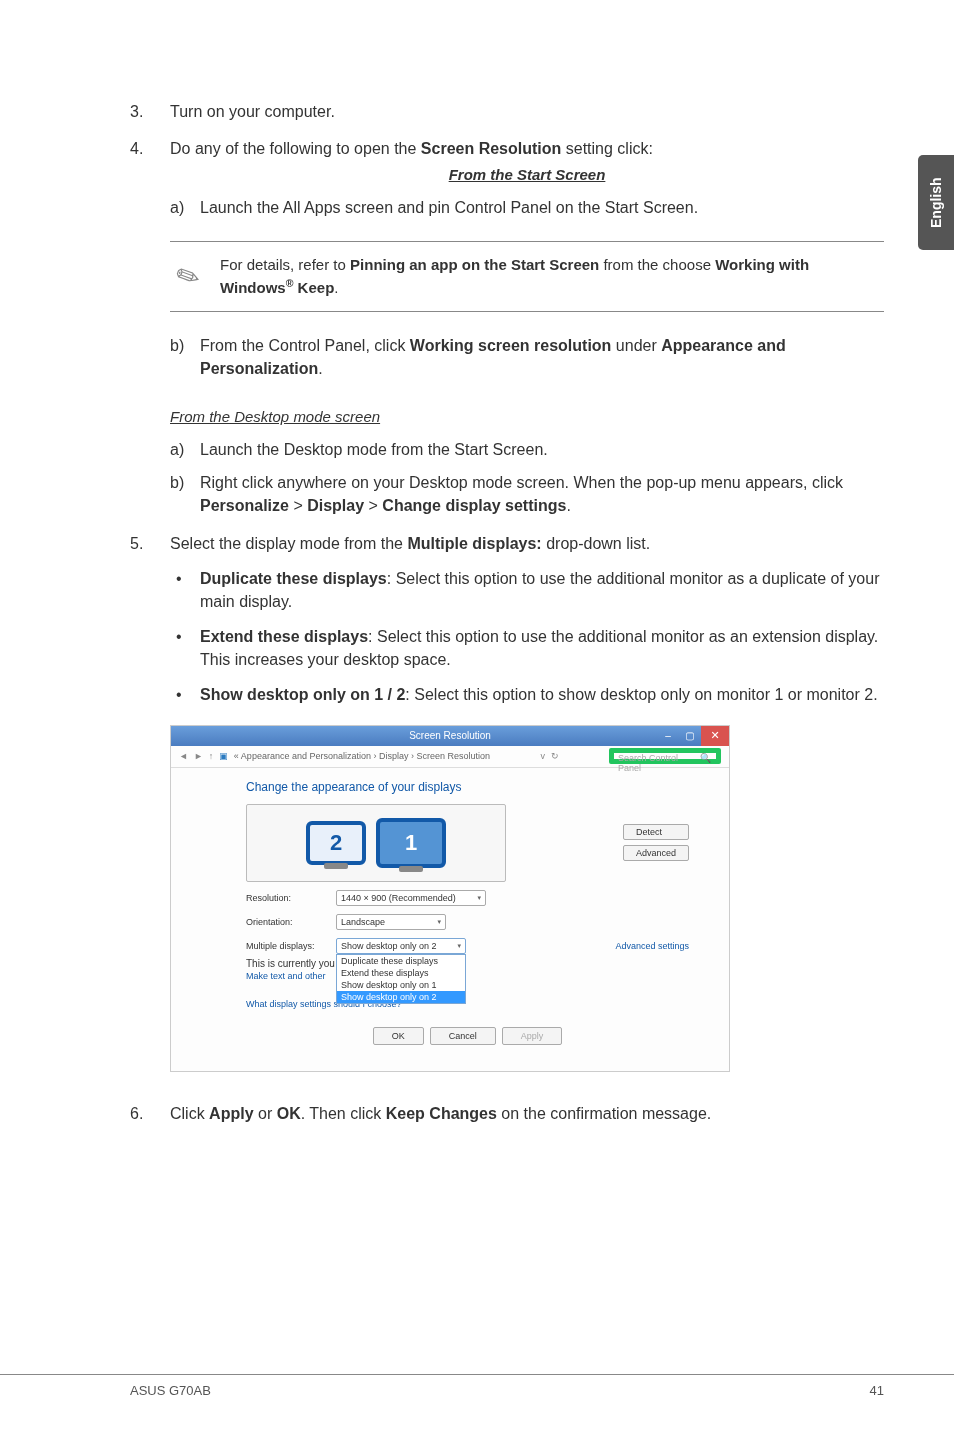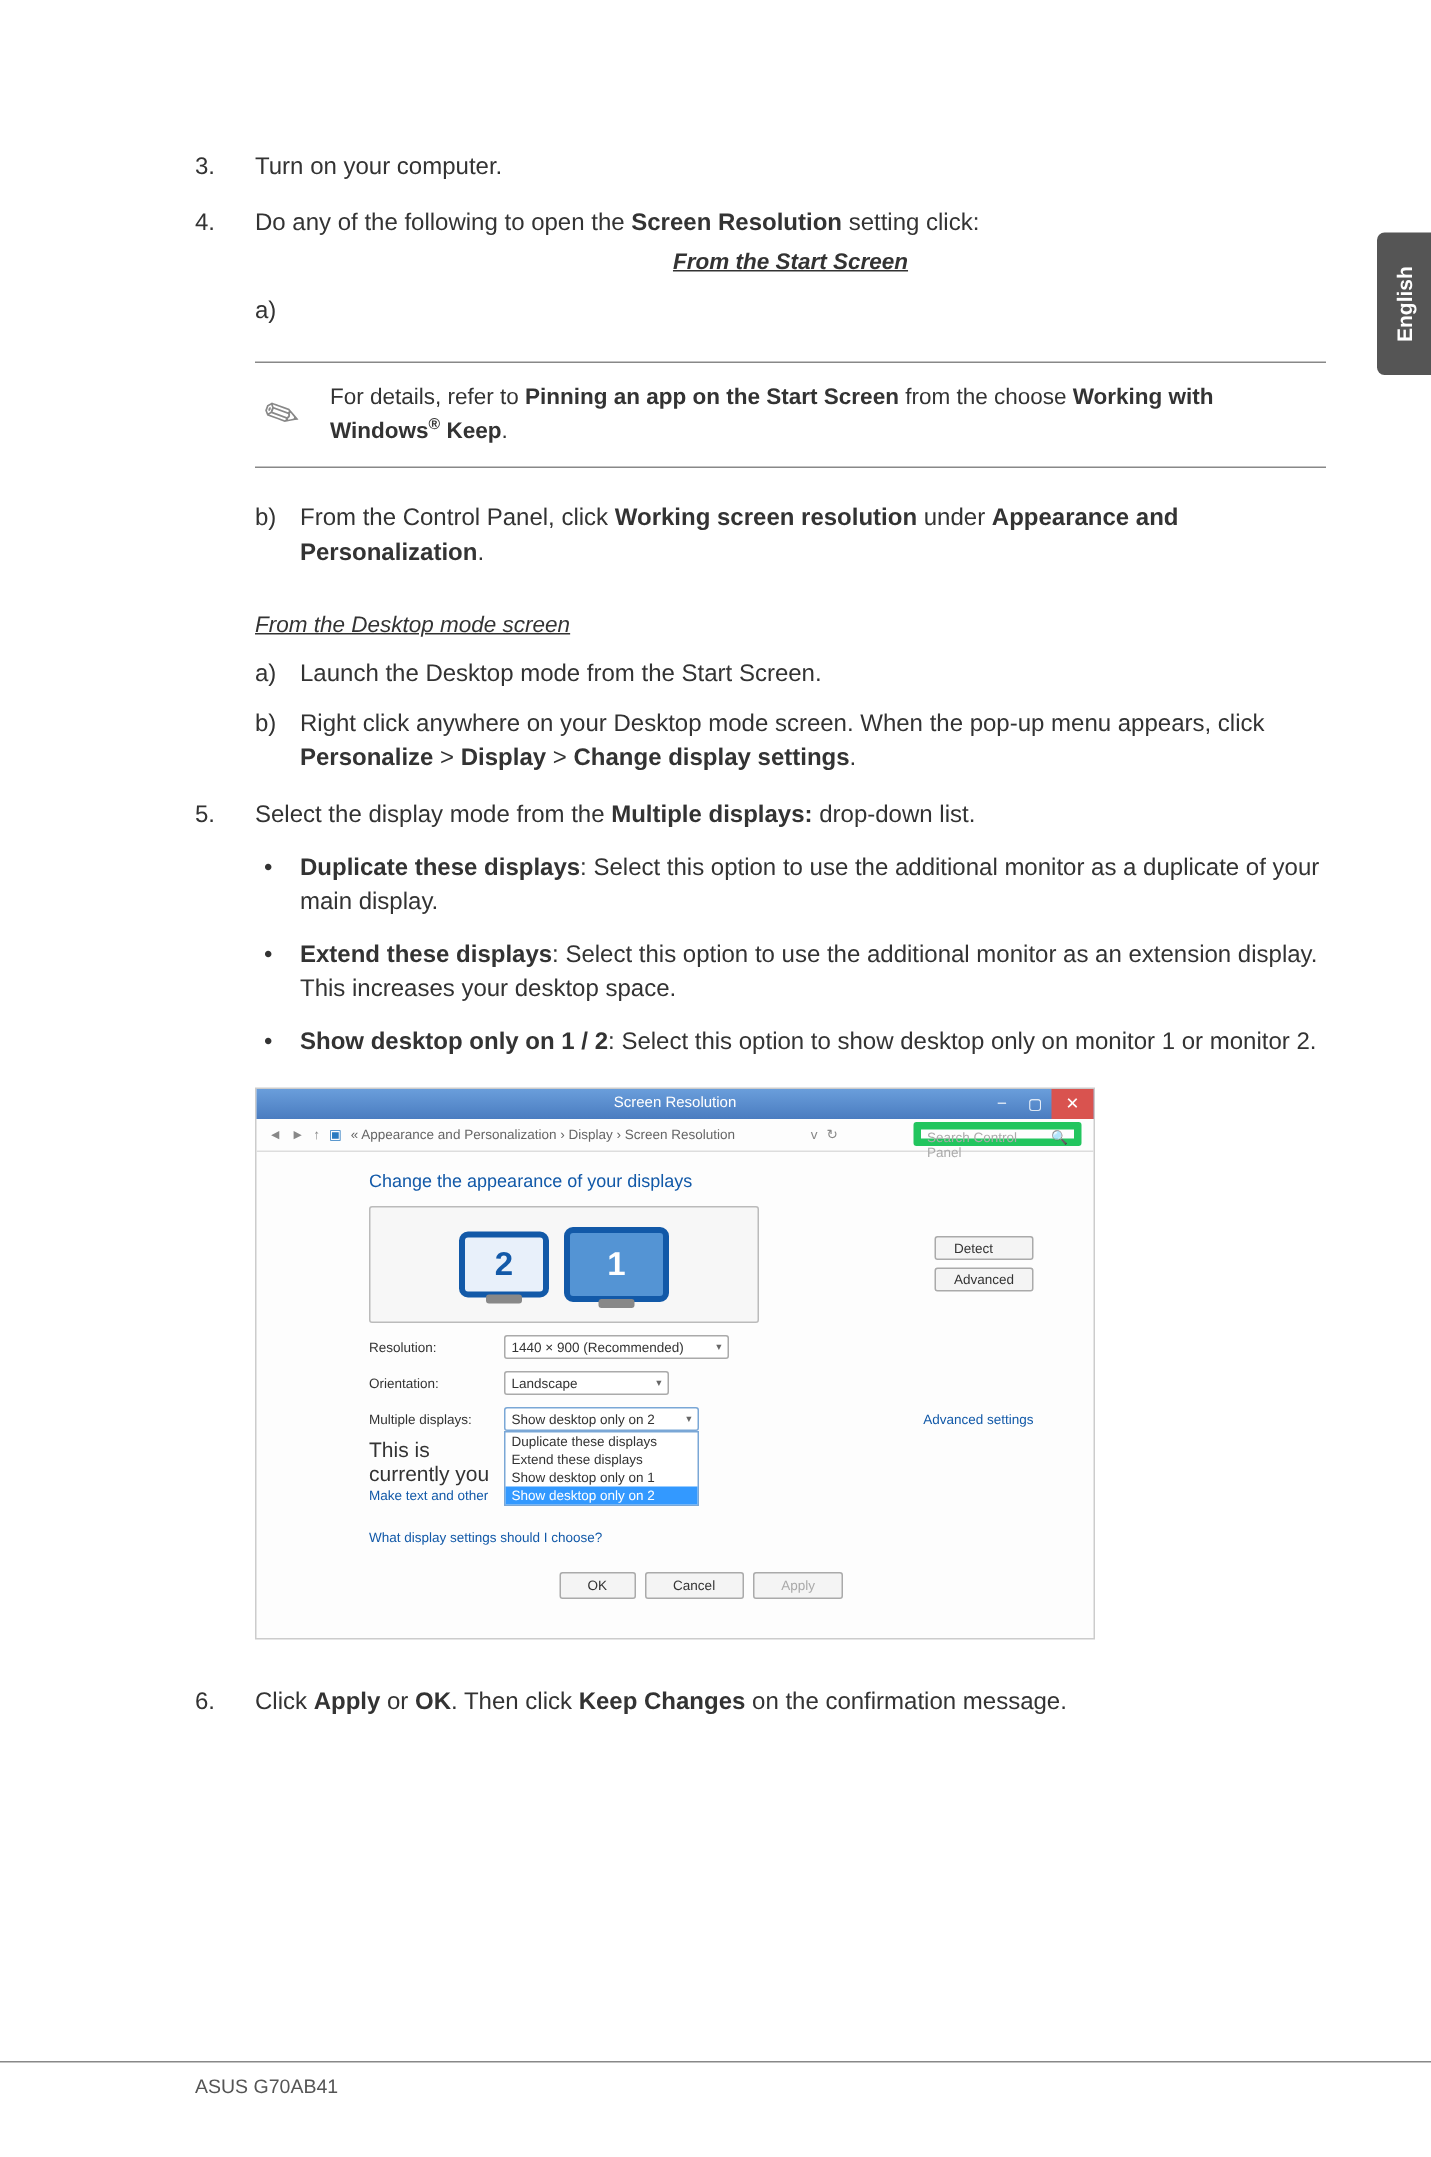--- a/index.html
+++ b/index.html
@@ -294,21 +294,21 @@
     }
     .scr-footer .btn.disabled { color: #aaa; }
     .page-footer {
       position: absolute;
       bottom: 40px;
       left: 0;
       right: 0;
       border-top: 1px solid #888;
       padding: 8px 70px 0 130px;
       display: flex;
-      justify-content: flex-start;
+      justify-content: space-between;
       font-size: 13px;
       color: #555;
     }
     sup { font-size: 0.7em; }
   </style>
 </head>
 <body>
 
 <div class="side-tab">English</div>
 
@@ -319,20 +319,21 @@
     <div class="num-body">Turn on your computer.</div>
   </div>
 
   <div class="numbered-item">
     <div class="num">4.</div>
     <div class="num-body">
       <span>Do any of the following to open the </span><span class="bold">Screen Resolution</span><span> setting click:</span>
       <div class="sub-heading">From the Start Screen</div>
       <div class="lettered-item">
         <div class="letter">a)</div>
+        <div>Launch the All Apps screen and pin Control Panel on the Start Screen.</div>
       </div>
     </div>
   </div>
 
   <div class="note-box">
     <div class="note-icon">✎</div>
     <div class="note-text">
       <span>For details, refer to </span><span class="bold">Pinning an app on the Start Screen</span><span> from the choose </span><span class="bold"><span>Working with Windows</span><sup>®</sup><span> Keep</span></span><span>.</span>
     </div>
   </div>
@@ -449,21 +450,21 @@
             <div>Extend these displays</div>
             <div>Show desktop only on 1</div>
             <div class="highlight">Show desktop only on 2</div>
           </div>
         </div>
         <div style="flex:1"></div>
         <div class="adv-link">Advanced settings</div>
       </div>
 
       <div style="display:flex; margin-top:4px">
-        <div style="width:90px; font-size:14px; color:#333">This is currently you</div>
+        <div style="width:90px; font-size:10px; color:#333">This is currently you</div>
       </div>
       <div style="font-size:9px; color:#1259a8; margin-top:2px">Make text and other</div>
 
       <div class="link-text2" style="margin-top:18px">What display settings should I choose?</div>
 
       <div class="scr-footer">
         <div class="btn">OK</div>
         <div class="btn">Cancel</div>
         <div class="btn disabled">Apply</div>
       </div>

